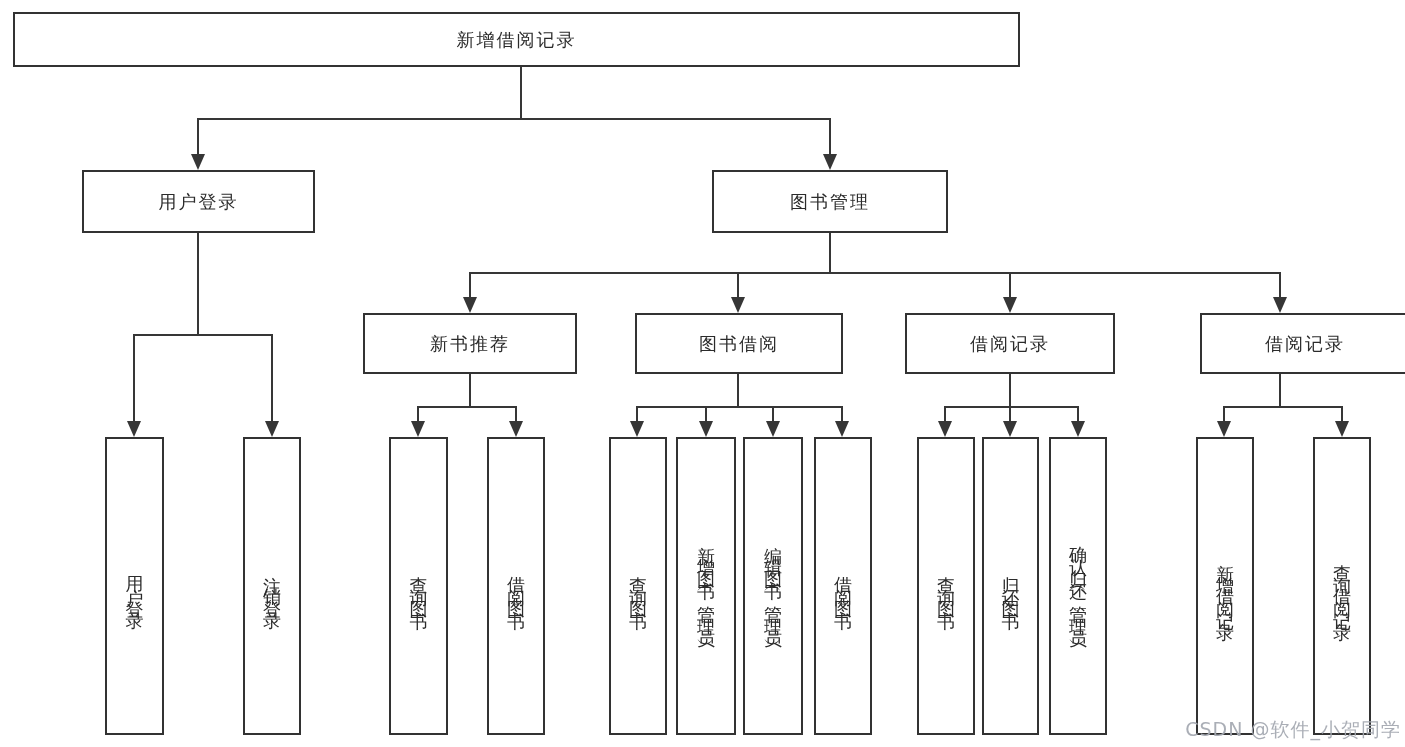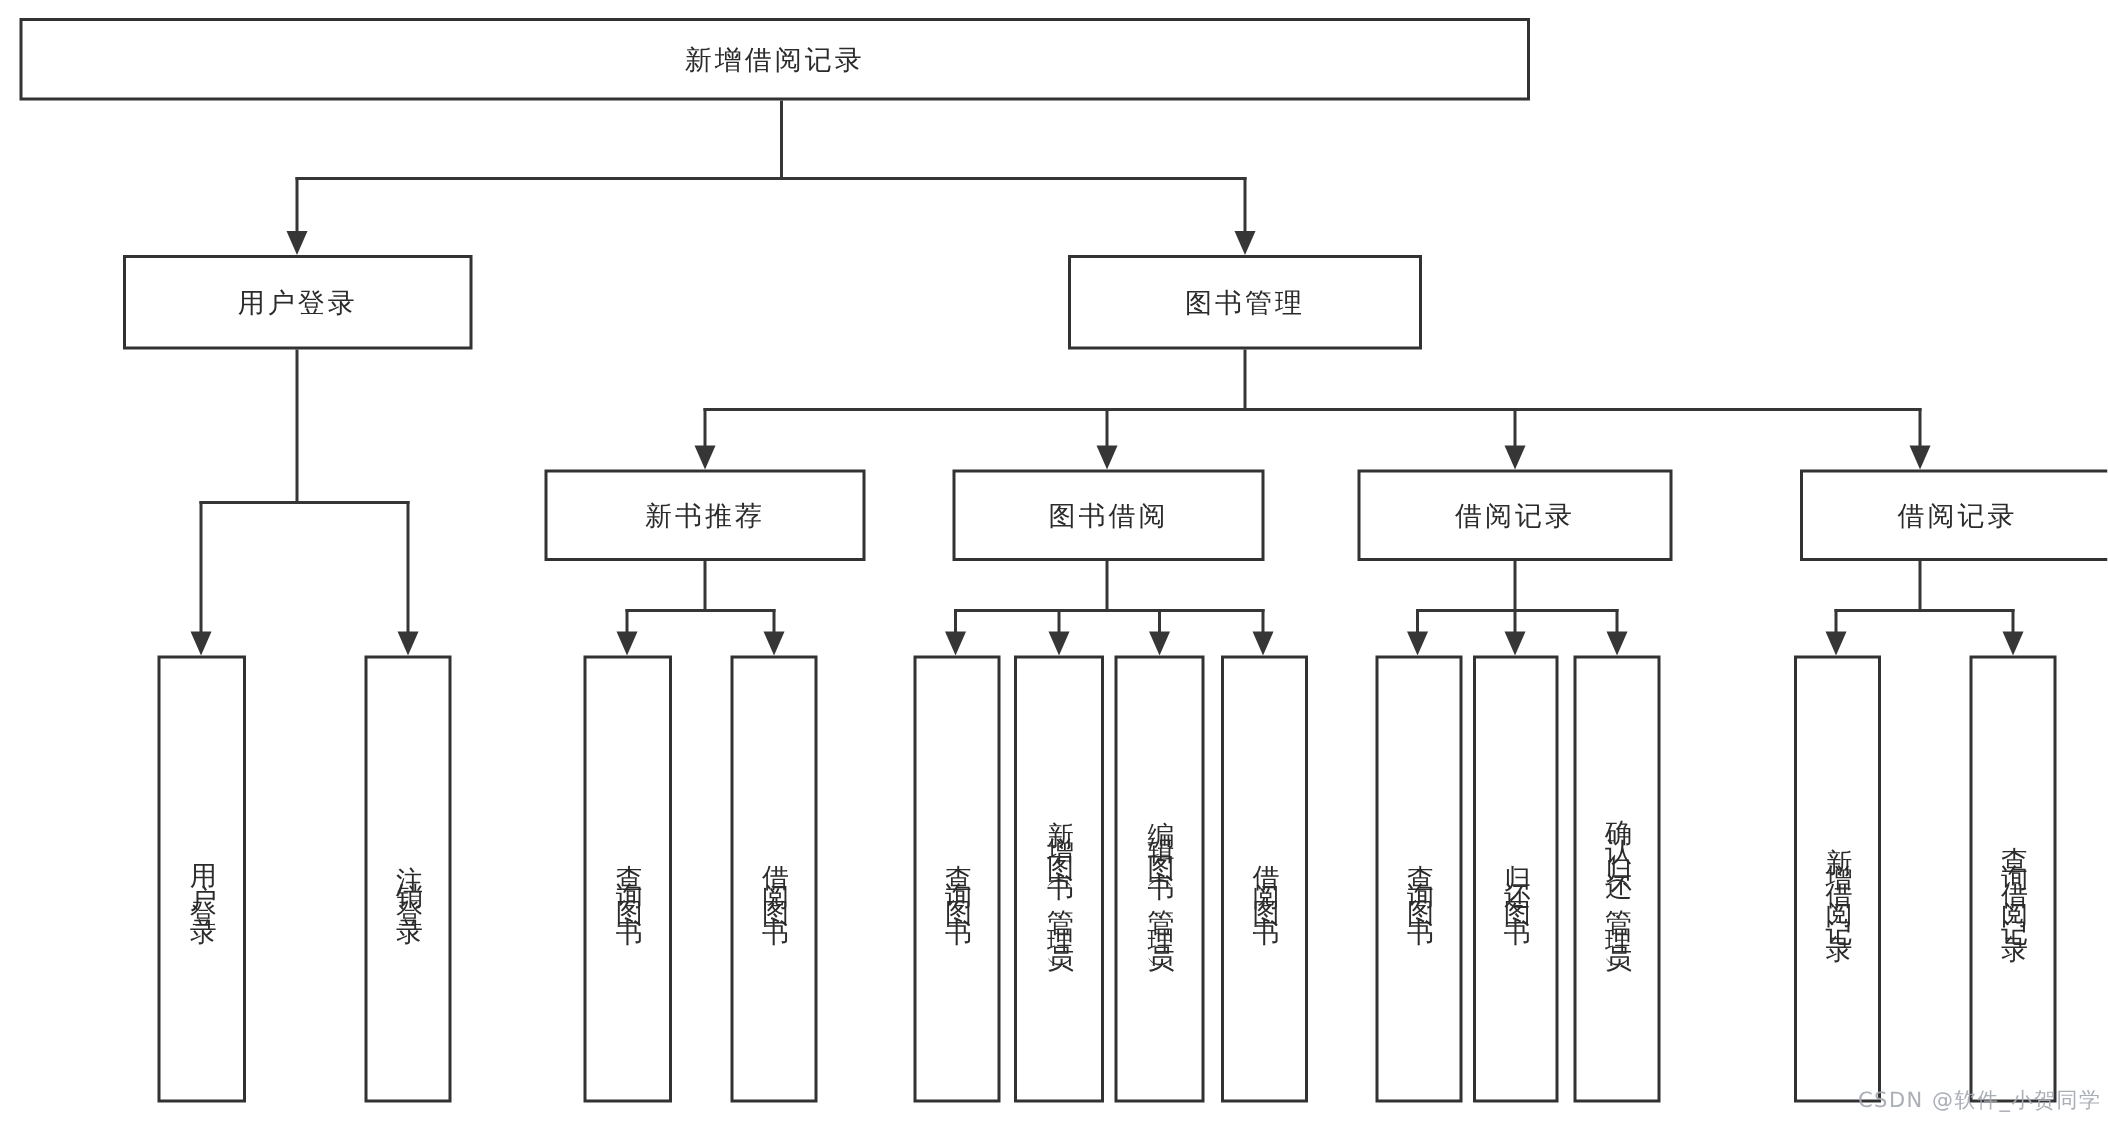--- a/index.html
+++ b/index.html
@@ -22,21 +22,21 @@
   .vline, .hline { position:absolute; background:#363636; }
   .vline { width:2px; }
   .hline { height:2px; }
   .arrow {
     position:absolute; width:0; height:0;
     border-left:7px solid transparent; border-right:7px solid transparent;
     border-top:16px solid #363636;
   }
   .watermark {
     position:absolute; right:4px; bottom:4px;
-    font-size:14px; color:rgba(165,170,178,0.95); letter-spacing:1px;
+    font-size:19px; color:rgba(165,170,178,0.95); letter-spacing:1px;
     z-index:5;
   }
 </style>
 </head>
 <body>
 
 <div class="canvas">
 
   <div class="box hbox" style="left:13px; top:12px; width:1007px; height:55px;">
     <span>新增借阅记录</span>

